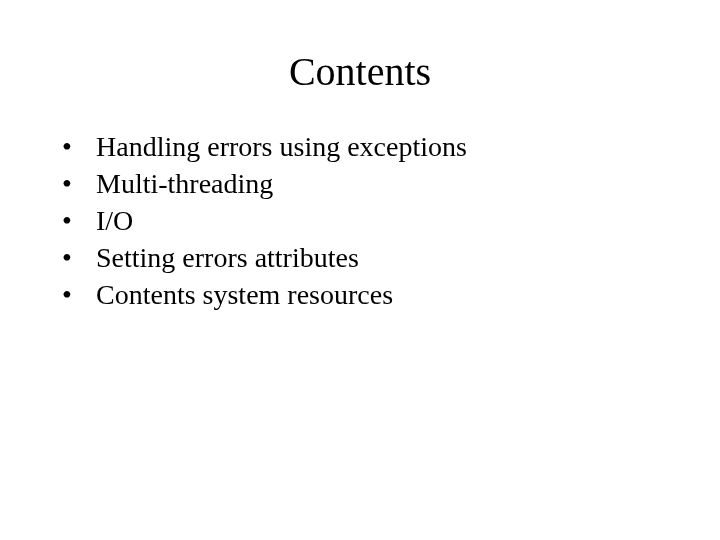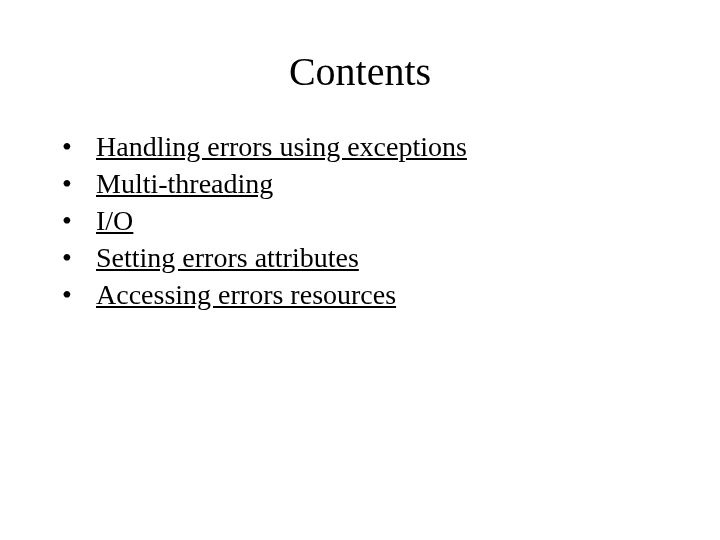--- a/index.html
+++ b/index.html
@@ -34,21 +34,20 @@
     display: flex;
     align-items: baseline;
   }
   .bullets li .dot {
     width: 34px;
     flex: 0 0 34px;
     text-align: left;
   }
   .bullets li .txt {
     flex: 1 1 auto;
-    text-decoration: underline;
   }
 </style>
 </head>
 <body>
 
 <div class="slide">
   <h1 class="title">Contents</h1>
   <ul class="bullets">
     <li>
       <span class="dot">•</span>
@@ -61,16 +60,16 @@
     <li>
       <span class="dot">•</span>
       <span class="txt">I/O</span>
     </li>
     <li>
       <span class="dot">•</span>
       <span class="txt">Setting errors attributes</span>
     </li>
     <li>
       <span class="dot">•</span>
-      <span class="txt">Accessing errors resources</span>
+      <span class="txt">Contents system resources</span>
     </li>
   </ul>
 </div>
 
 </body></html>

